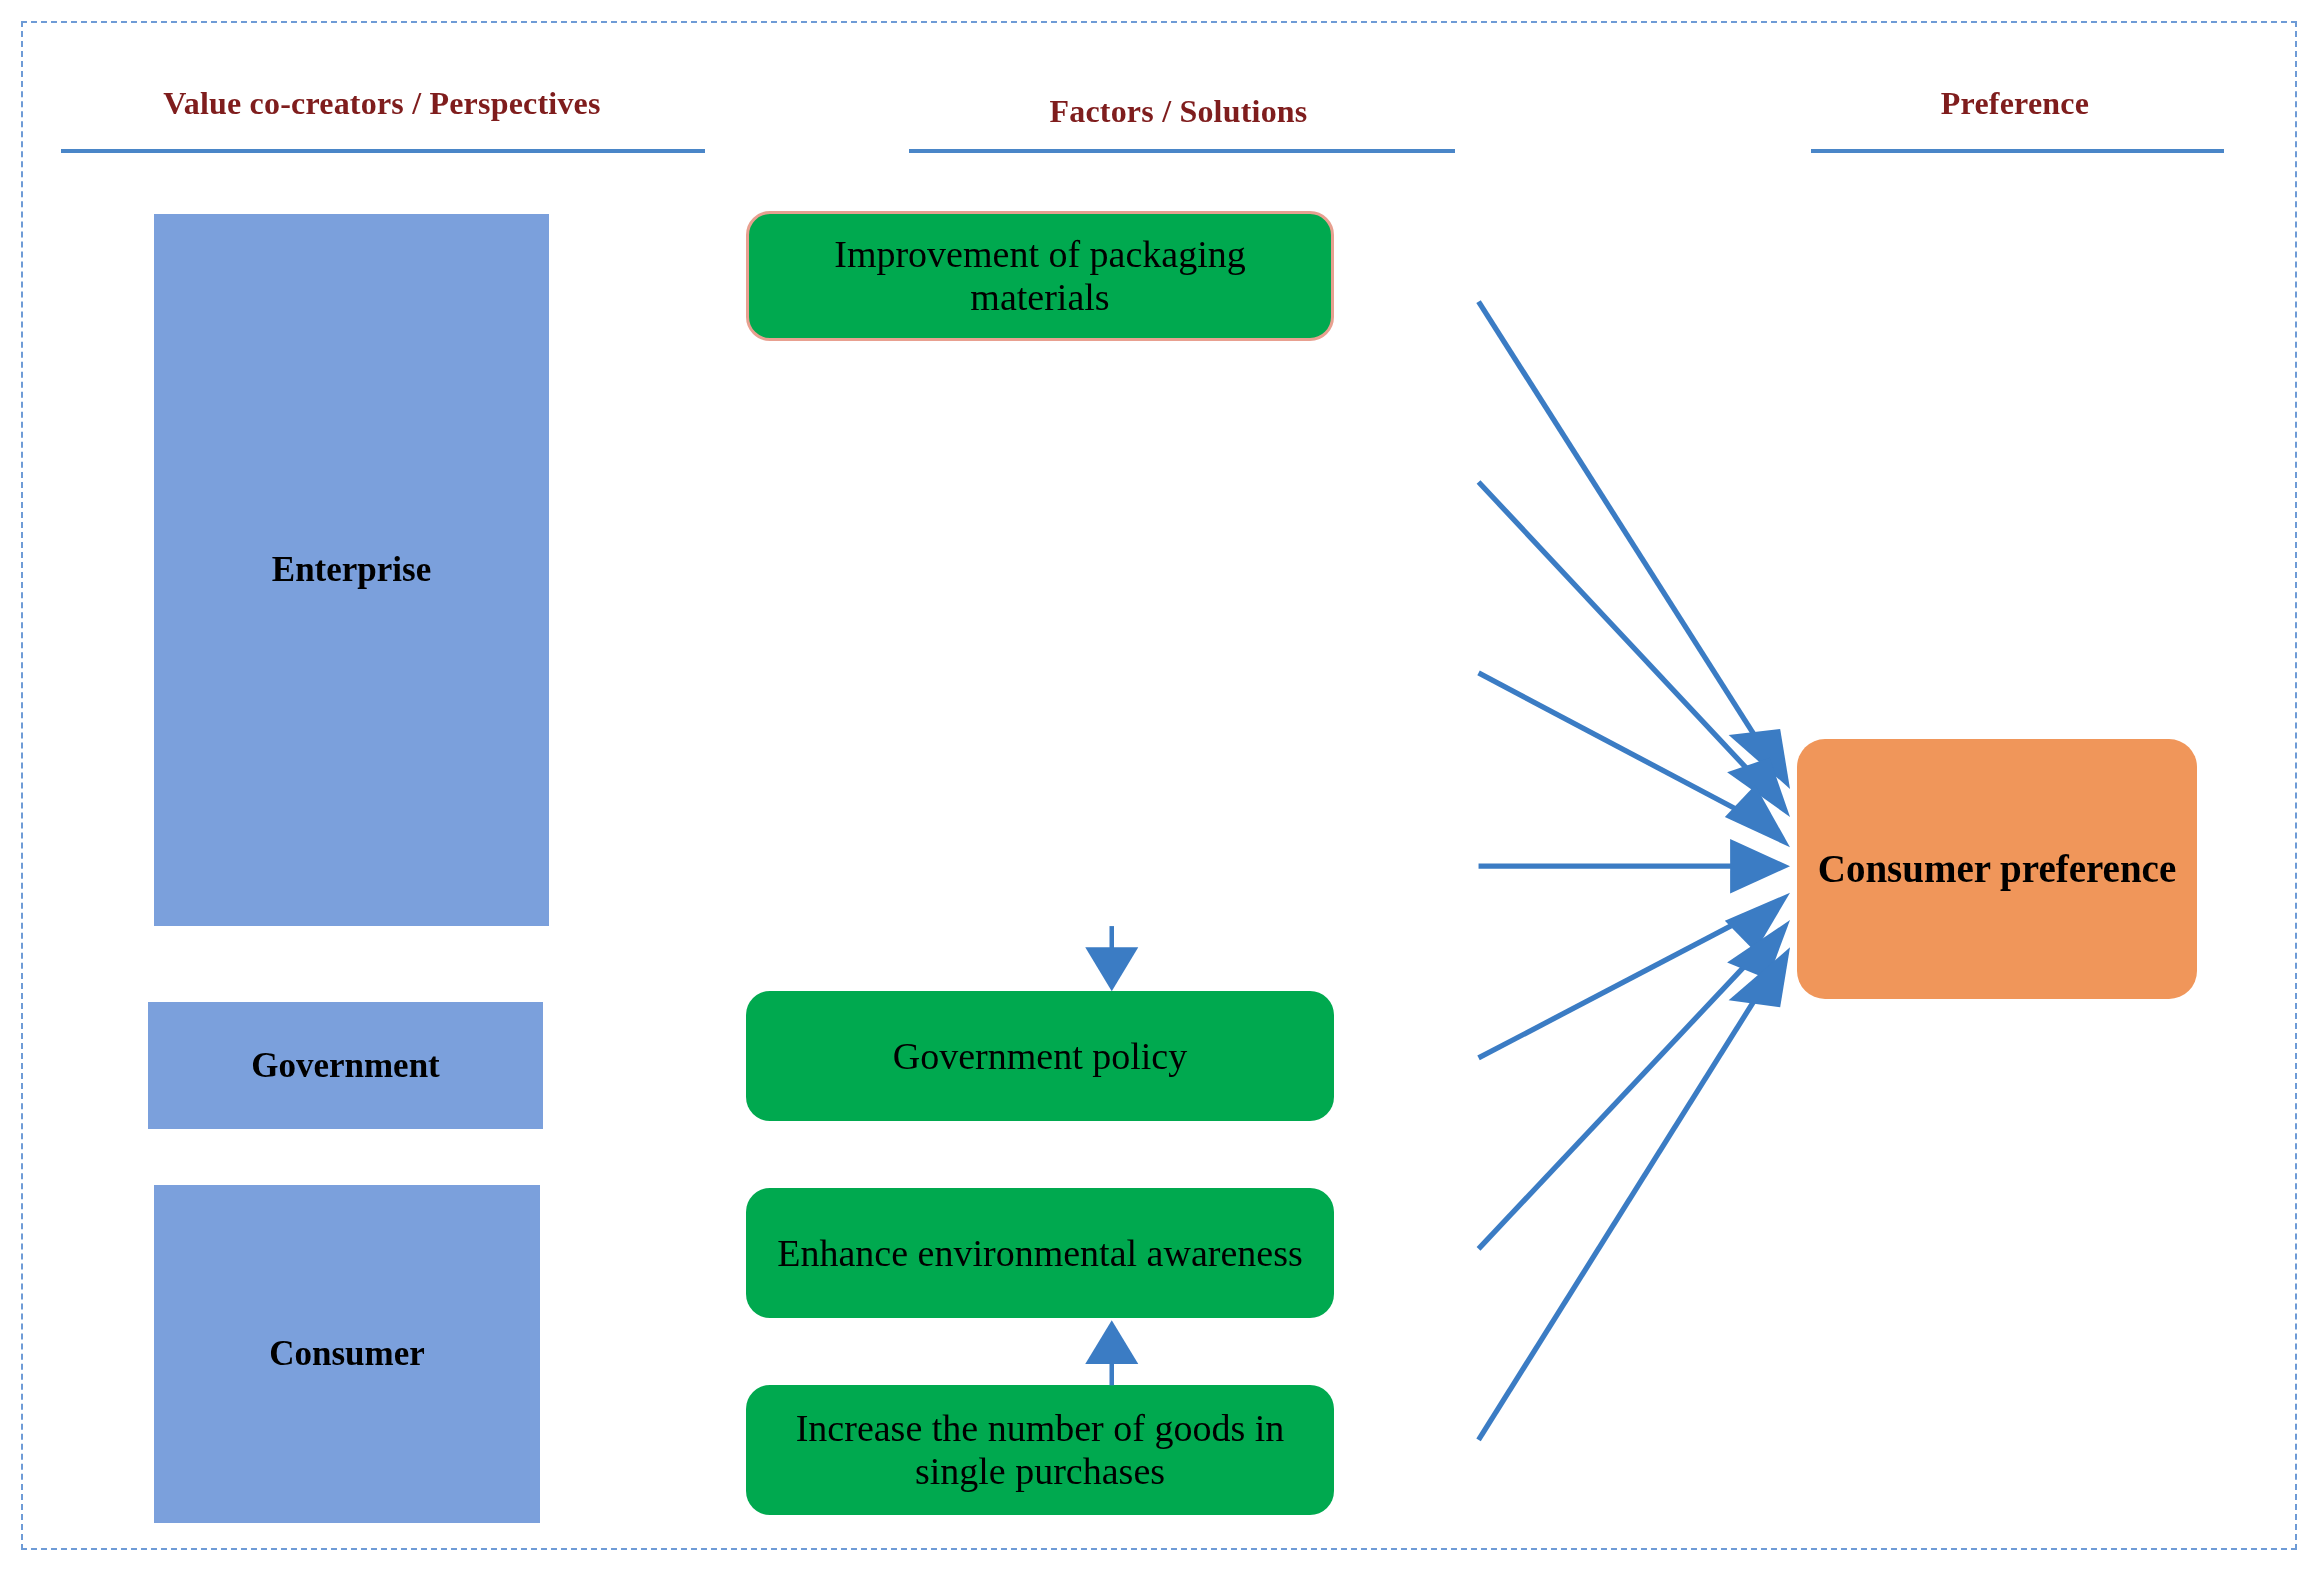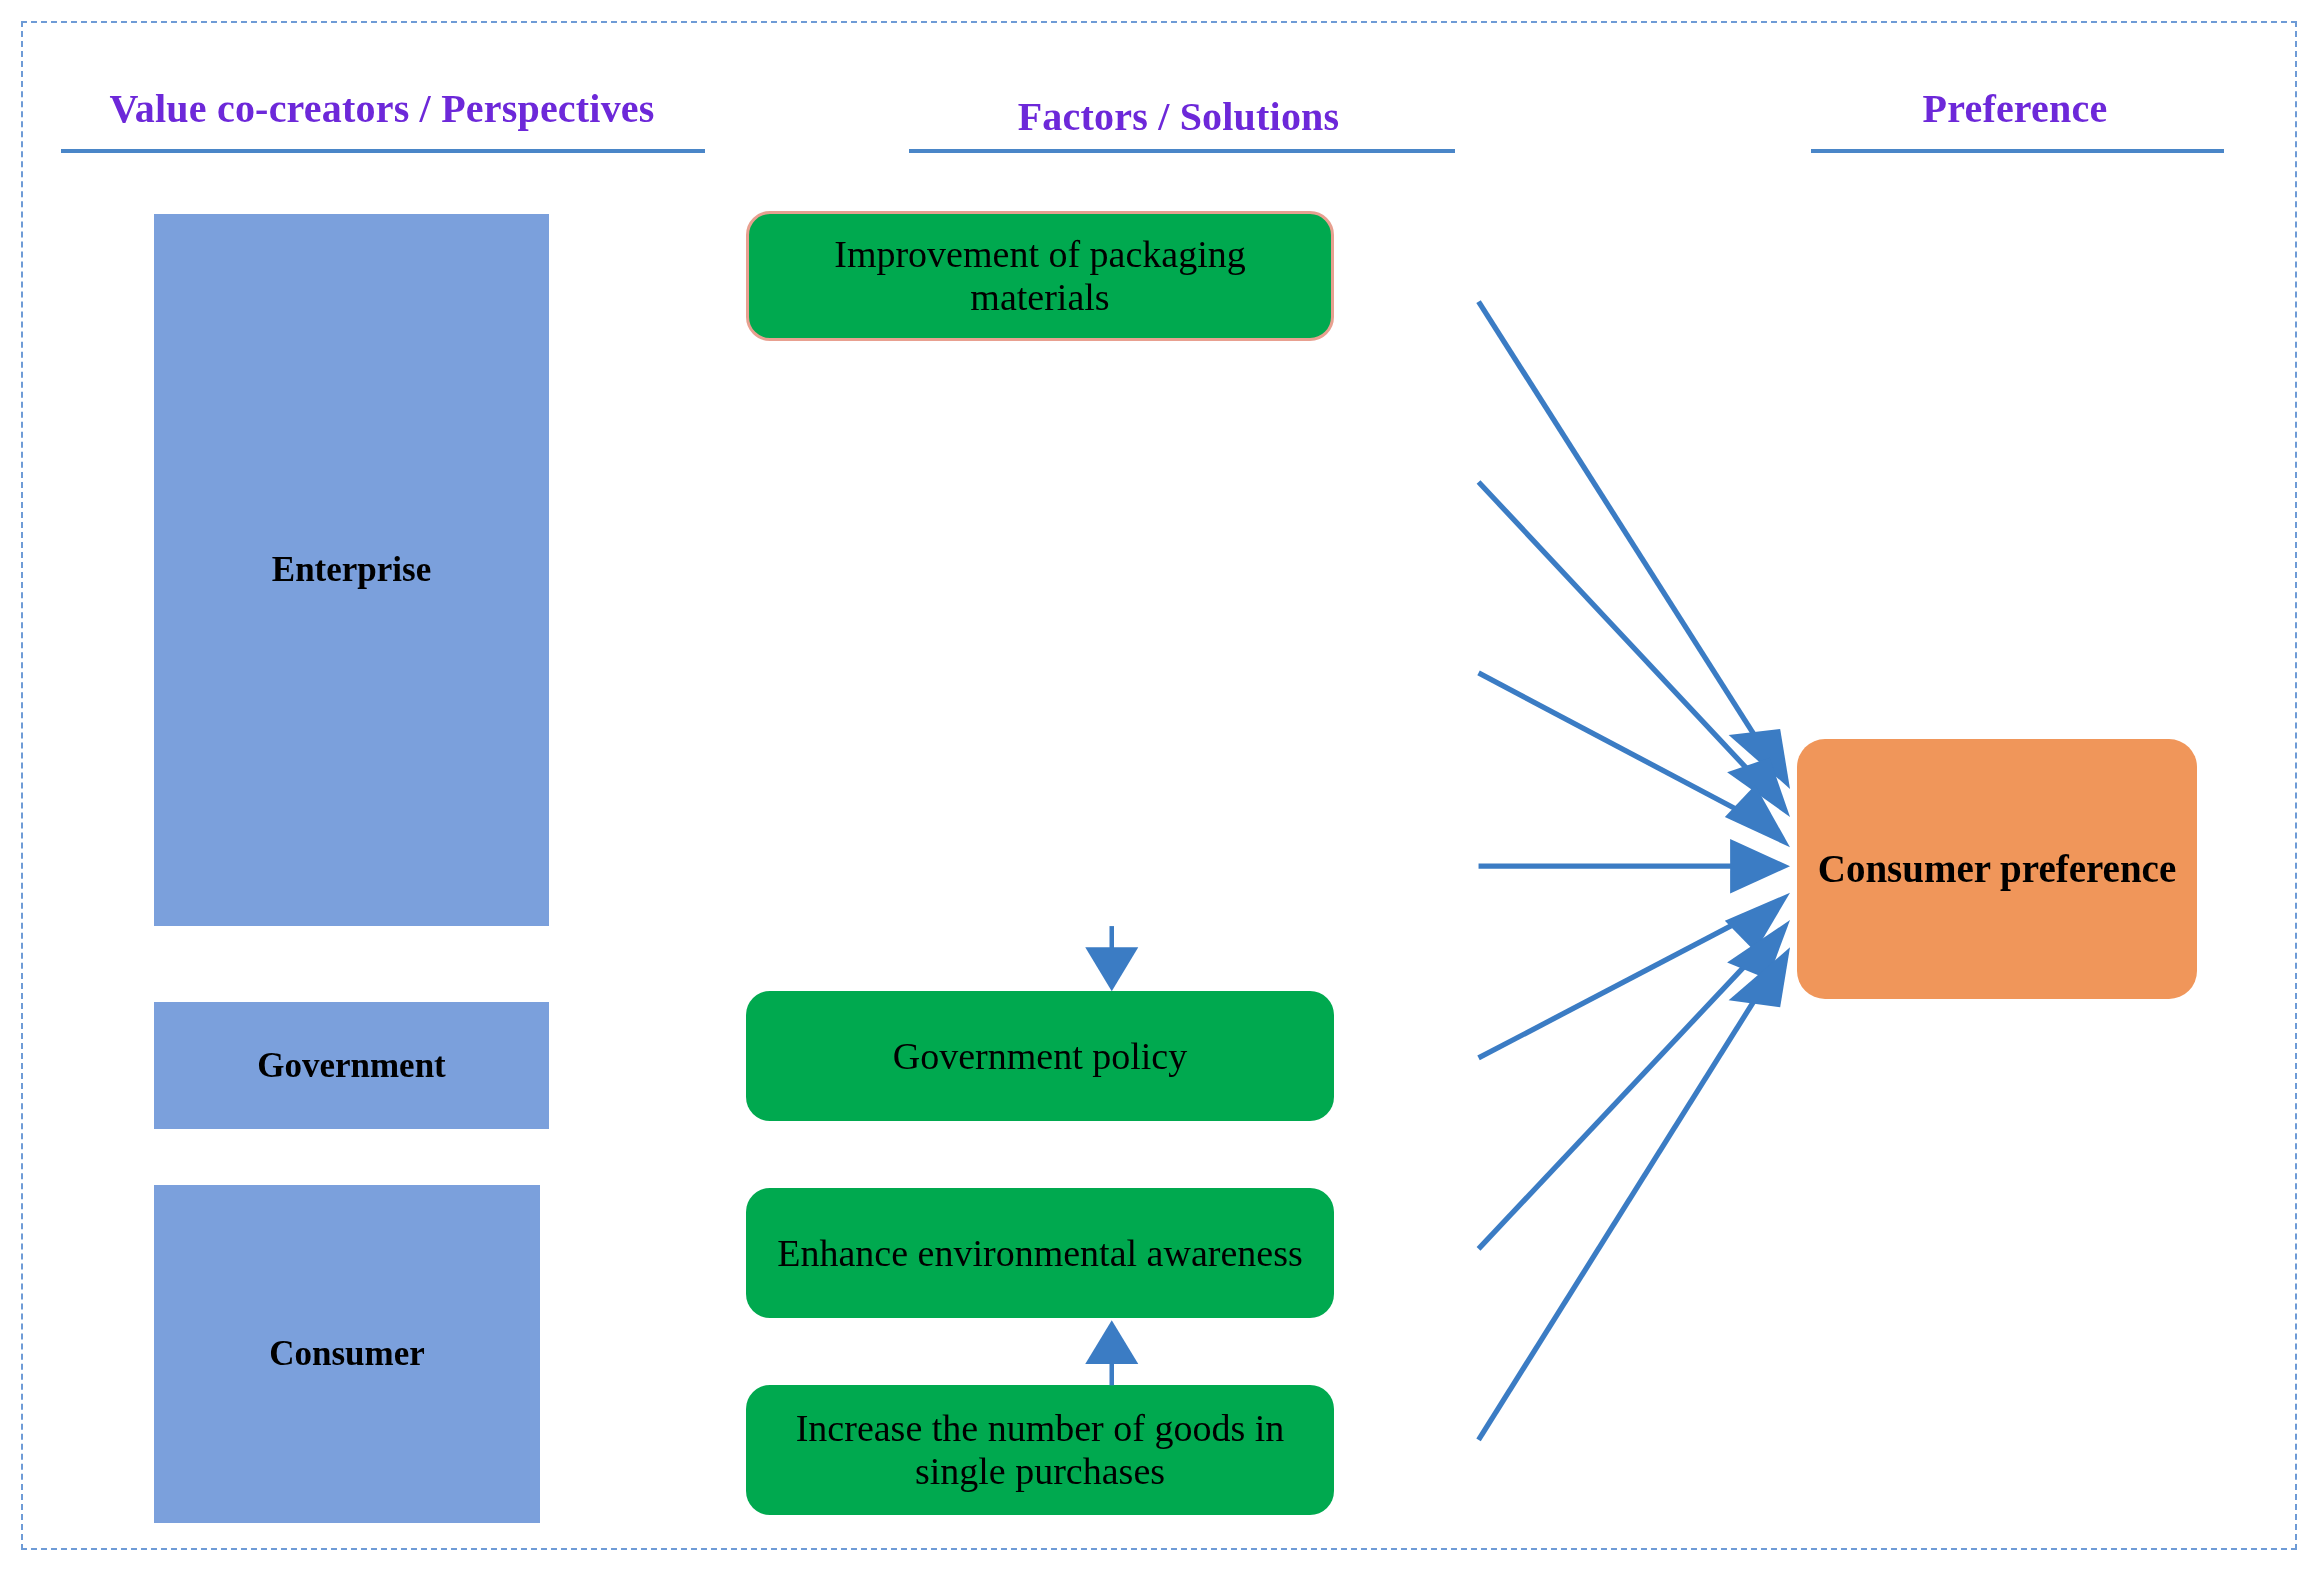--- a/index.html
+++ b/index.html
@@ -7,21 +7,21 @@
   body{width:2319px;height:1571px;font-family:"Liberation Serif","DejaVu Serif",serif;}
   #canvas{position:relative;width:2319px;height:1571px;background:#fff;overflow:hidden;}
 
   .figure-frame{
     position:absolute;left:20.5px;top:20.5px;width:2276px;height:1529px;
     border:2.3px dashed #6E9BD6;box-sizing:border-box;pointer-events:none;
   }
 
   
   .col-head{
-    position:absolute;font-weight:bold;font-size:40px;color:#6d28d9;
+    position:absolute;font-weight:bold;font-size:32px;color:#7f1d1d;
     text-align:center;white-space:nowrap;letter-spacing:0.2px;
     font-family:"Liberation Serif","DejaVu Serif",serif;
   }
   #head-0{left:45px;top:85px;width:674px;}
   #head-1{left:902px;top:85px;width:553px;margin-top:8px;}
   #head-2{left:1803px;top:85px;width:424px;}
 
   .head-rule{
     position:absolute;height:3.8px;background:#4A86C8;
   }
@@ -29,21 +29,21 @@
   #rule-1{left:909px;top:149px;width:546px;}
   #rule-2{left:1811px;top:149px;width:413px;}
 
   
   .persp-box{
     position:absolute;background:#7BA0DC;display:flex;align-items:center;
     justify-content:center;color:#000;font-weight:bold;font-size:35px;
     font-family:"Liberation Serif","DejaVu Serif",serif;
   }
   #persp-0{left:154px;top:214px;width:395px;height:712px;}
-  #persp-1{left:154px;top:1002px;width:395px;height:127px;}
+  #persp-1{left:148px;top:1002px;width:395px;height:127px;}
   #persp-2{left:154px;top:1185px;width:386px;height:338px;}
 
   
   .factor-box{
     position:absolute;left:746px;width:588px;height:130px;
     background:#00A94F;border-radius:24px;
     display:flex;align-items:center;justify-content:center;
     text-align:center;color:#000;font-size:38px;line-height:1.12;
     font-family:"Liberation Serif","DejaVu Serif",serif;
     box-sizing:border-box;padding:0 19.7px;

